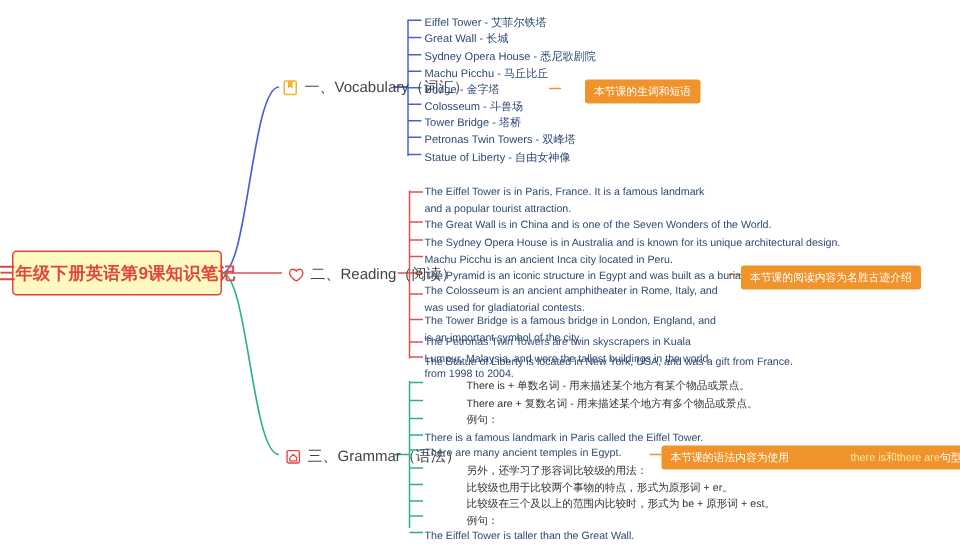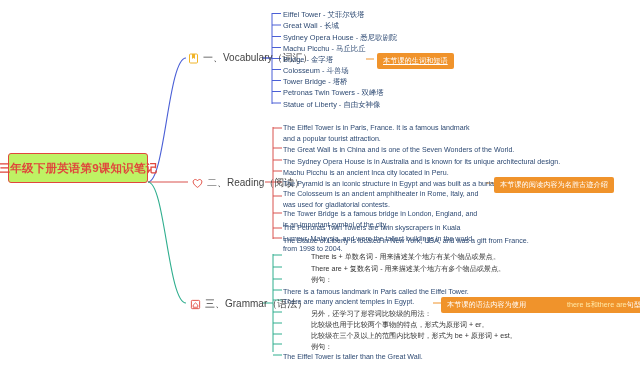--- a/index.html
+++ b/index.html
@@ -10,30 +10,30 @@
     font-family: "Liberation Sans", sans-serif;
     overflow: hidden;
     position: relative;
   }
   #canvas { position:absolute; left:0; top:0; width:640px; height:366px; }
   svg.links { position:absolute; left:0; top:0; width:640px; height:366px; pointer-events:none; }
 
   
   .root {
     position:absolute;
-    left:8px; top:153px;
+    left:8px; top:167px;
     width:140px; height:30px;
     border:1px solid #e0473c;
     border-radius:3px;
     color:#e0473c;
     font-size:11.5px;
     font-weight:bold;
     display:flex; align-items:center; justify-content:center;
     letter-spacing:0.2px;
-    background:#bef264;
+    background:#fef9c3;
     white-space:nowrap;
   }
 
   
   .branch-title {
     position:absolute;
     display:flex; align-items:center; gap:4px;
     font-size:10px;
     white-space:nowrap;
   }
@@ -69,21 +69,21 @@
     position:absolute;
     background:#f0932b;
     color:#ffffff;
     font-size:7.2px;
     border-radius:2px;
     padding:3px 6px;
     white-space:nowrap;
     line-height:10px;
   }
   .callout .hl { color:#ffe9a8;padding-left:41px; }
-  .co-vocab { left:377px; top:53px;text-decoration:underline; }
+  .co-vocab { left:390px; top:53px; }
   .co-read  { left:494px; top:177px; }
   .co-gram  { left:441px; top:297px; }
 
   
 </style>
 </head>
 <body>
 
 <div id="canvas">
 

